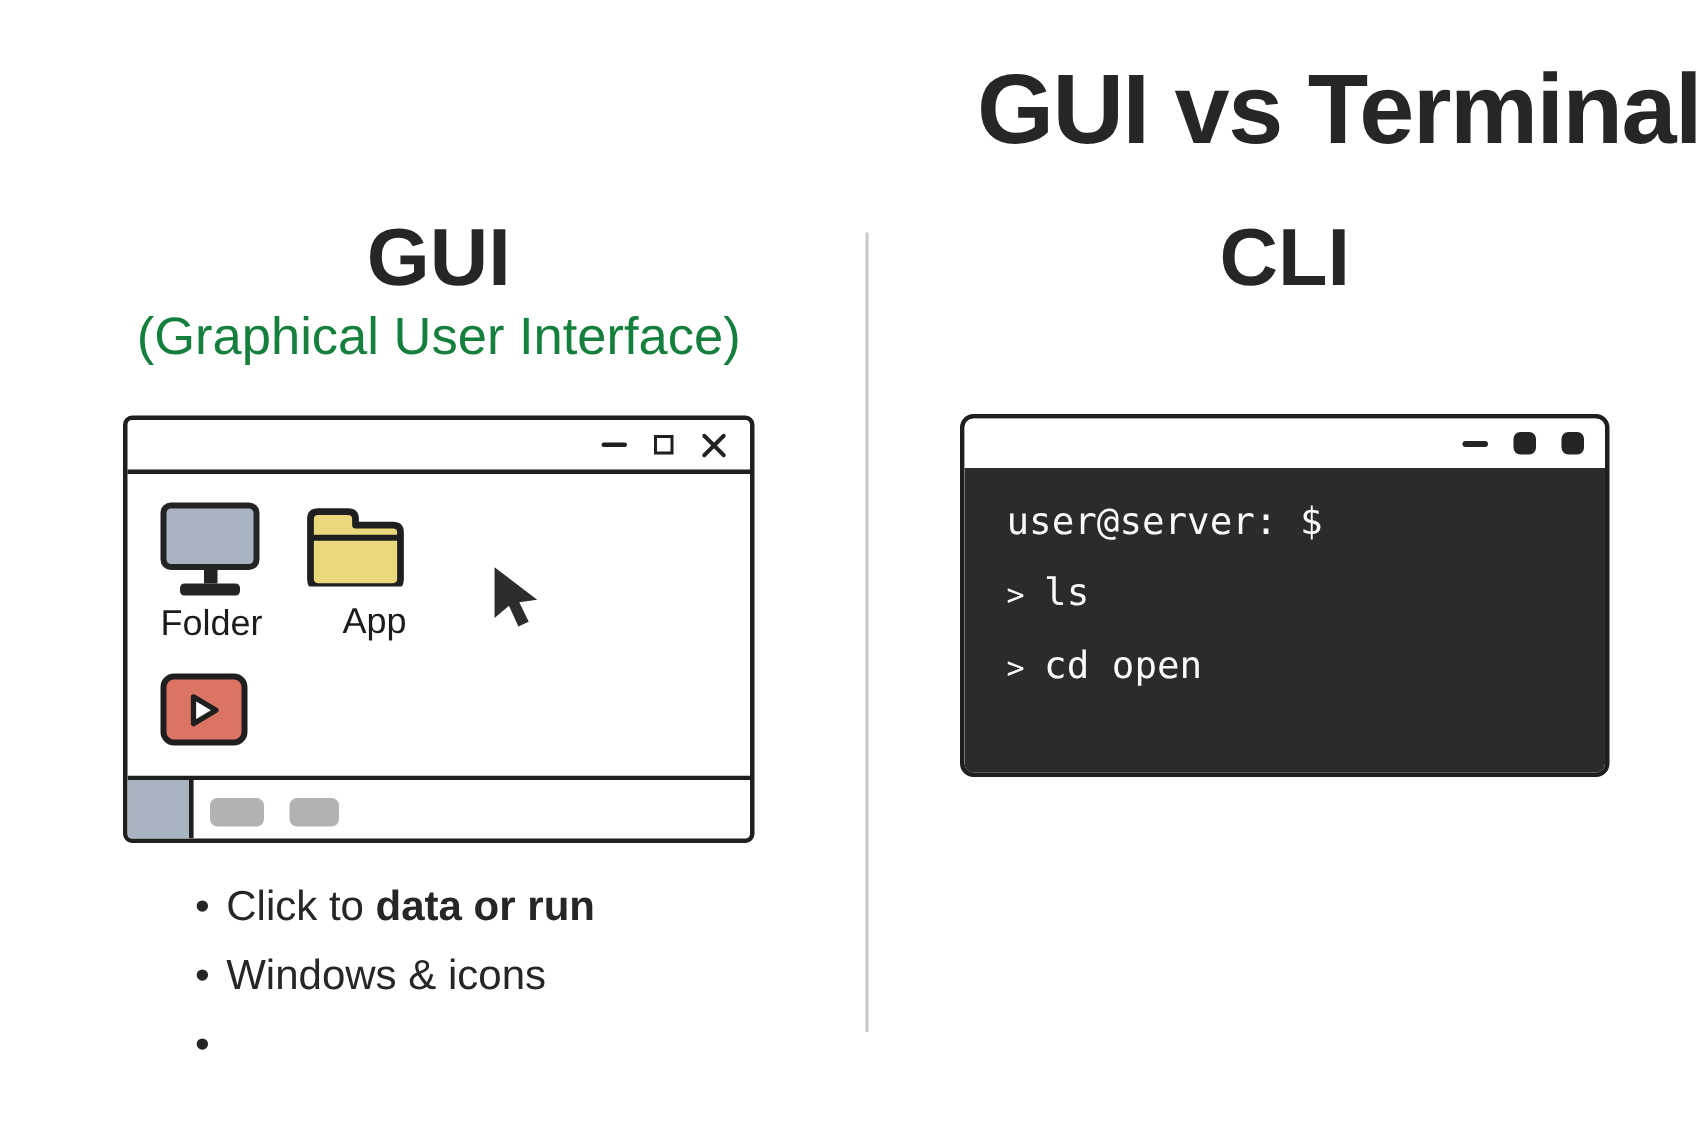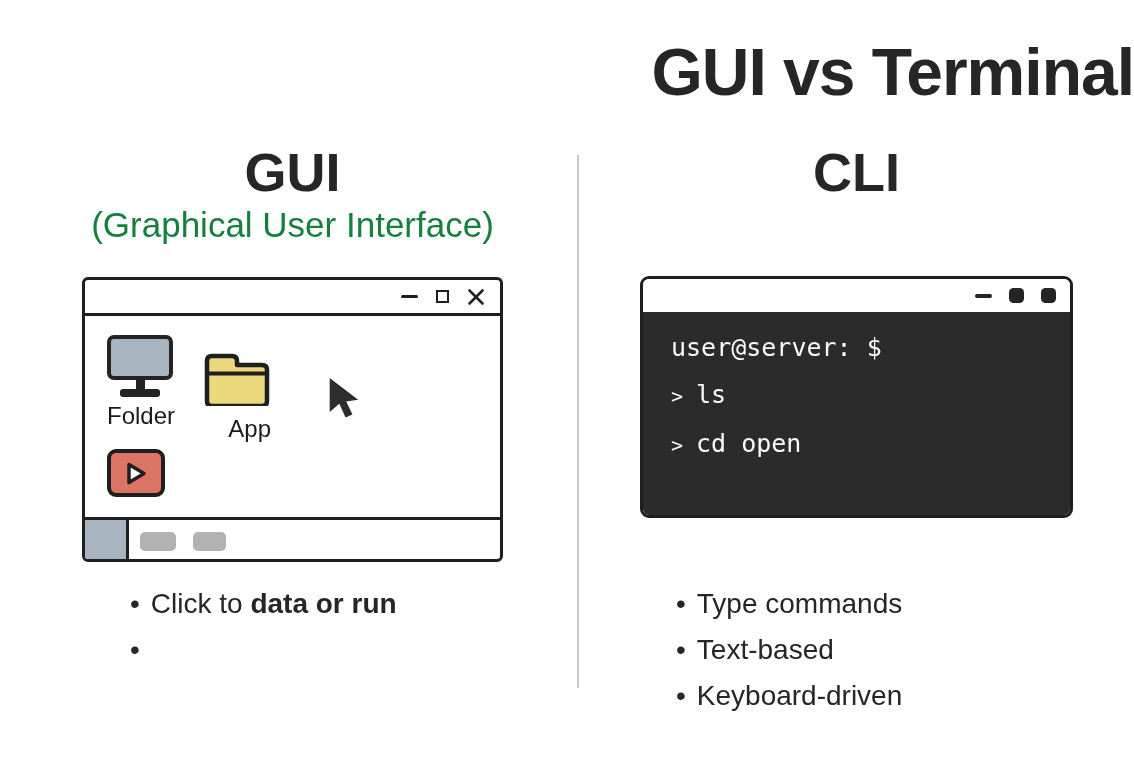--- a/index.html
+++ b/index.html
@@ -89,21 +89,21 @@
   .monitor-item { left: 20px; top: 19px; width: 70px; }
   .monitor .screen {
     width: 66px; height: 45px;
     margin: 0 auto;
     background: var(--monitor-fill);
     border: 4.5px solid #242424;
     border-radius: 7px;
   }
   .monitor .neck { width: 9px; height: 9px; margin: 0 auto; background: #242424; }
   .monitor .base { width: 40px; height: 8px; margin: 0 auto; background: #242424; border-radius: 3px; }
-  .app-item { left: 112px; top: 36px; width: 74px; }
+  .app-item { left: 112px; top: 21px; width: 74px; }
   .cursor-wrap { position: absolute; left: 240px; top: 60px; }
   .play-btn {
     position: absolute;
     left: 22px; top: 133px;
     width: 58px; height: 48px;
     background: var(--play-fill);
     border: 4px solid var(--outline);
     border-radius: 9px;
     display: flex; align-items: center; justify-content: center;
   }
@@ -232,20 +232,24 @@
     </div>
   </div>
 
   <ul class="bullets gui-bullets">
     <li>
       <span class="dot"></span>
       <span><span>Click to </span><b>data or run</b></span>
     </li>
     <li>
       <span class="dot"></span>
+      <span>Windows &amp; icons</span>
+    </li>
+    <li>
+      <span class="dot"></span>
     </li>
   </ul>
 
   <div class="col-heading cli-head">CLI</div>
 
   <div class="term-window">
     <div class="term-titlebar">
       <span class="term-minus"></span>
       <span class="term-sq"></span>
       <span class="term-sq"></span>
@@ -254,28 +258,14 @@
       <div class="term-line">user@server: $</div>
       <div class="term-line">
         <span class="chev">&gt;</span><span class="cmd">ls</span>
       </div>
       <div class="term-line">
         <span class="chev">&gt;</span><span class="cmd">cd open</span>
       </div>
     </div>
   </div>
 
-  <ul class="bullets cli-bullets">
-    <li>
-      <span class="dot"></span>
-      <span>Type commands</span>
-    </li>
-    <li>
-      <span class="dot"></span>
-      <span>Text-based</span>
-    </li>
-    <li>
-      <span class="dot"></span>
-      <span>Keyboard-driven</span>
-    </li>
-  </ul>
 
 </div>
 
 </body></html>

